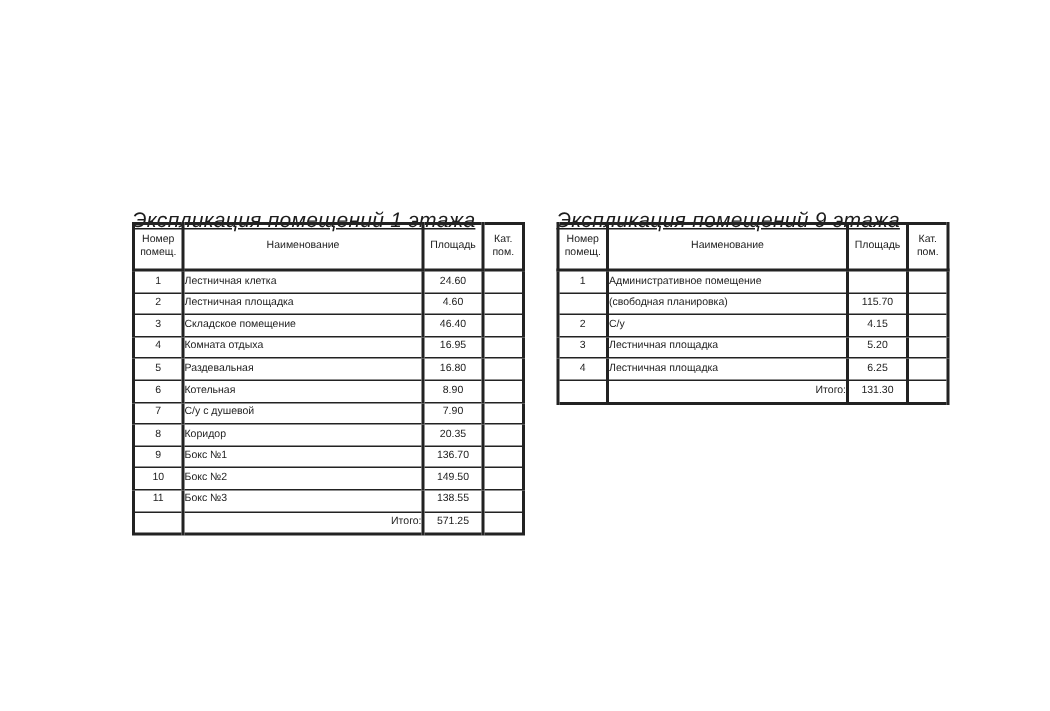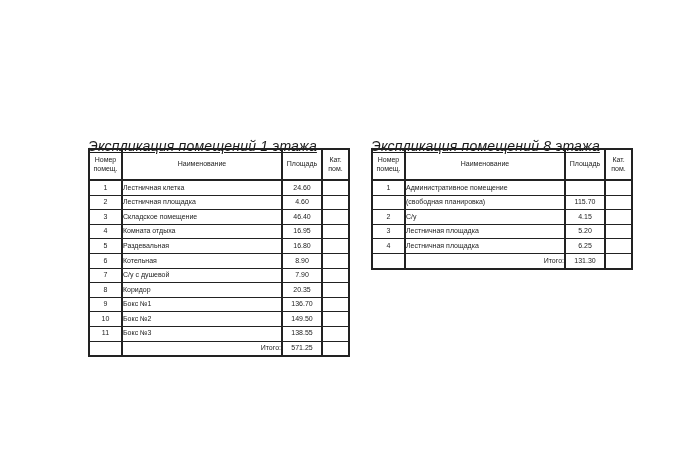--- a/index.html
+++ b/index.html
@@ -68,21 +68,21 @@
   .c-area { text-align:center; }
   .c-cat  { text-align:center; }
   .total-label { text-align:right; padding-right:5px; }
 </style>
 </head>
 <body>
 
 <div class="sheet">
 
   <div class="tbl-title title-1">Экспликация помещений 1 этажа</div>
-  <div class="tbl-title title-2">Экспликация помещений 8 этажа</div>
+  <div class="tbl-title title-2">Экспликация помещений 9 этажа</div>
 
   <table class="explication tbl-1">
     <colgroup>
         <col class="c1">
         <col class="c2">
         <col class="c3">
         <col class="c4">
       </colgroup>
     <thead>
       <tr>

